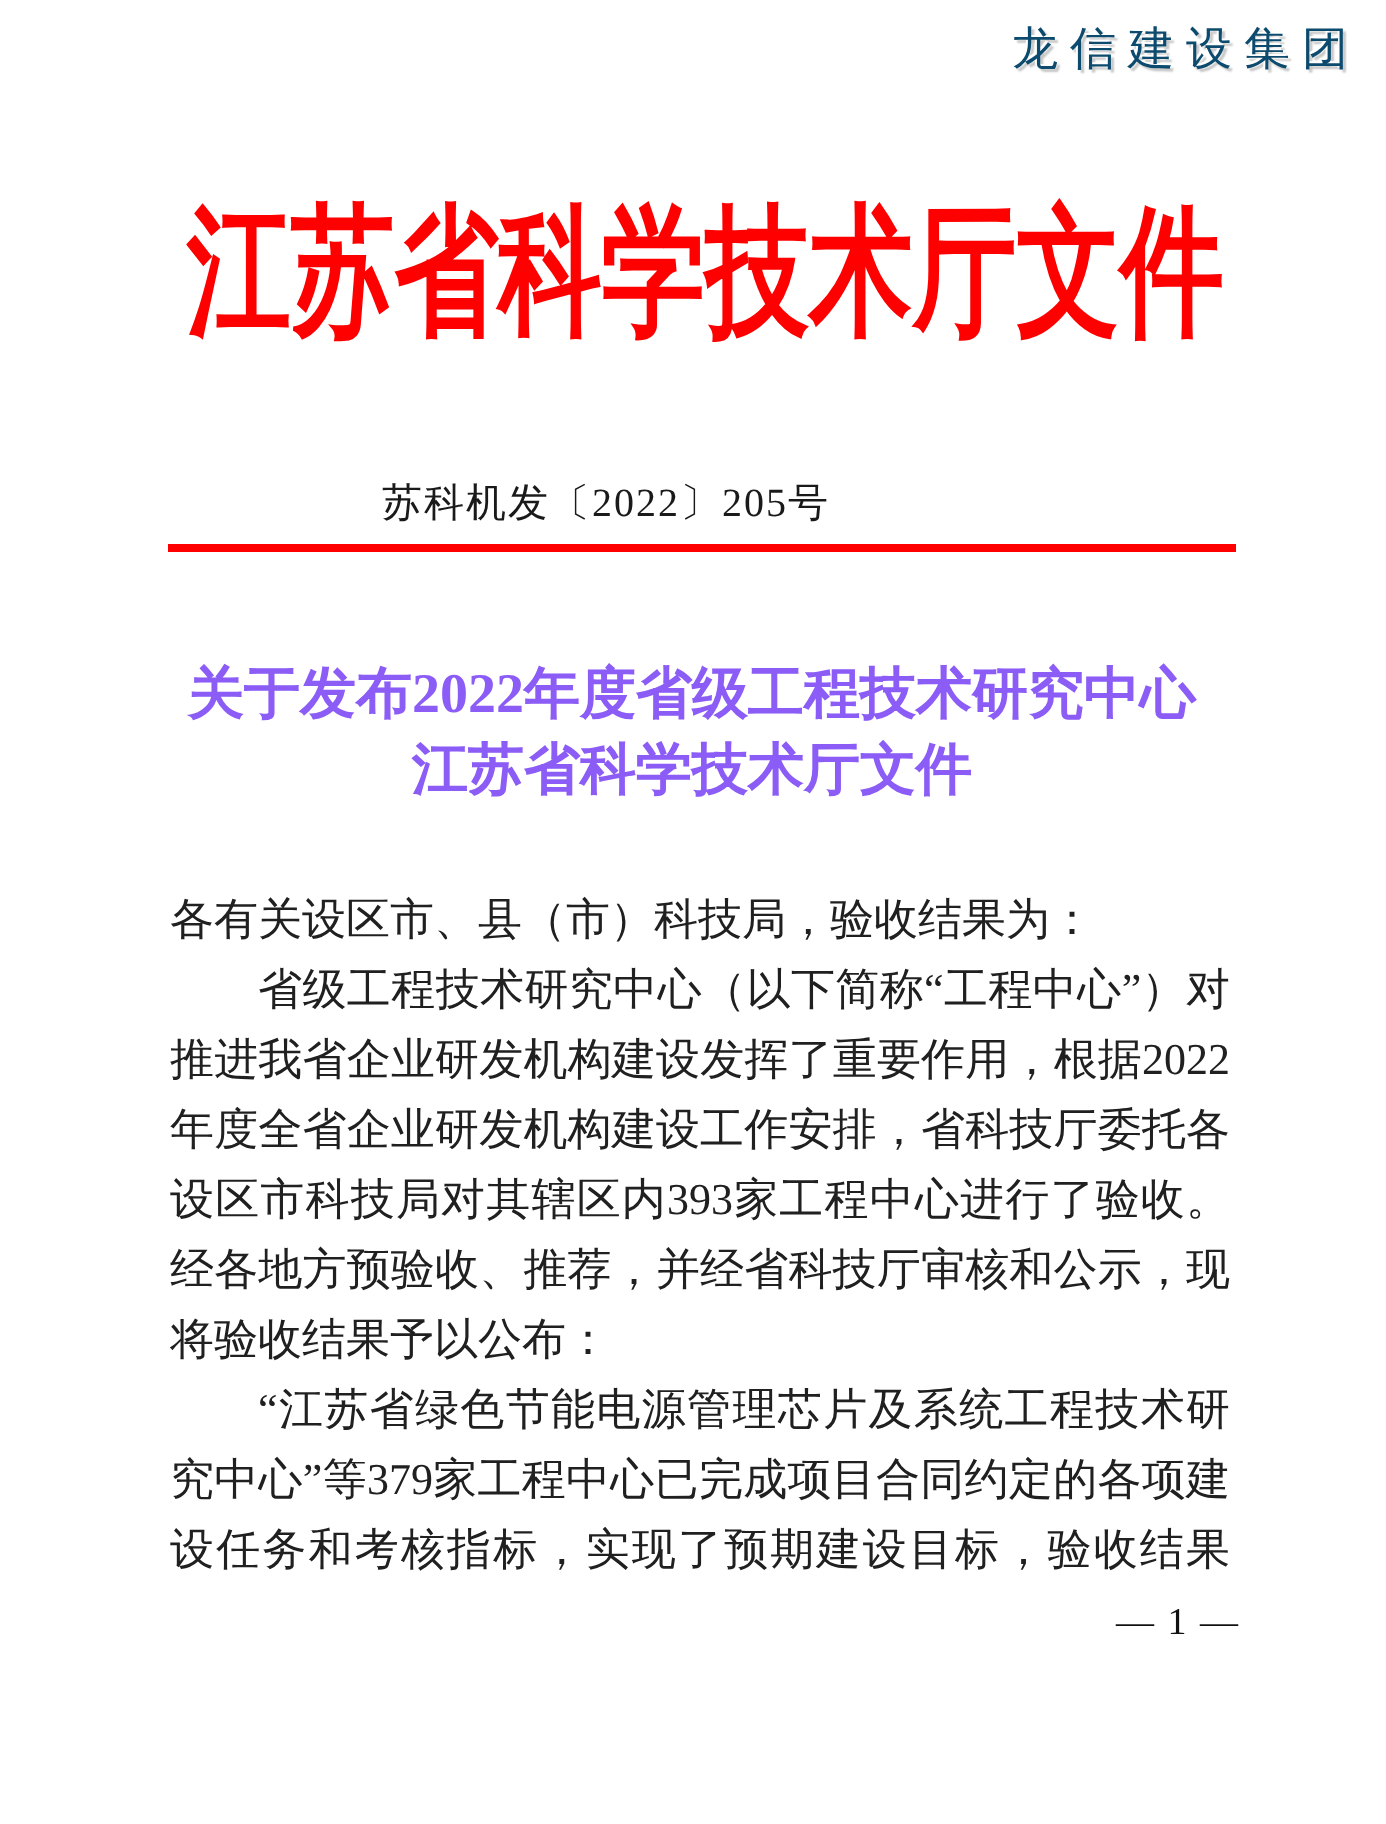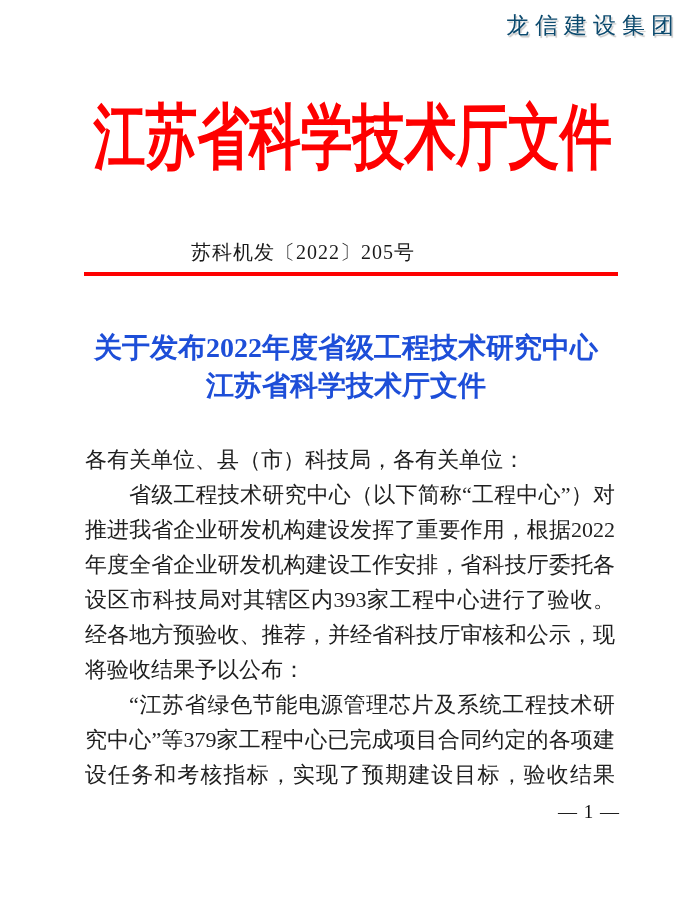--- a/index.html
+++ b/index.html
@@ -27,21 +27,21 @@
   .doc-number {
     position: absolute; top: 239px; left: 0; width: 606px; text-align: center;
     font-size: 20px; line-height: 27px; color: #1a1a1a; letter-spacing: 1px;
   }
   .red-line {
     position: absolute; top: 272px; left: 84px; width: 534px; height: 4px;
     background: var(--accent, #fe0000);
   }
   .notice-title {
     position: absolute; top: 329px; left: 46px; width: 600px; text-align: center;
-    font-weight: bold; font-size: 28px; line-height: 38px; color: #1d4ed8;
+    font-weight: bold; font-size: 28px; line-height: 38px; color: #8b5cf6;
   }
   .body-block {
     position: absolute; top: 442px; left: 85px; width: 530px; height: 352px;
     overflow: hidden; font-size: 22px; line-height: 35px; color: #202020;
     text-align: justify;
   }
   .body-block p { margin: 0; }
   .p-indent { text-indent: 2em; }
   .page-number {
     position: absolute; top: 800px; left: 0; width: 620px; text-align: right;
@@ -62,20 +62,20 @@
   <div class="doc-number">苏科机发〔2022〕205号</div>
 
   <div class="red-line"></div>
 
   <div class="notice-title">
     <div>关于发布2022年度省级工程技术研究中心</div>
     <div>江苏省科学技术厅文件</div>
   </div>
 
   <div class="body-block">
-    <p>各有关单位、县（市）科技局，各有关单位：</p>
+    <p>各有关设区市、县（市）科技局，验收结果为：</p>
     <p class="p-indent">省级工程技术研究中心（以下简称“工程中心”）对推进我省企业研发机构建设发挥了重要作用，根据2022年度全省企业研发机构建设工作安排，省科技厅委托各设区市科技局对其辖区内393家工程中心进行了验收。经各地方预验收、推荐，并经省科技厅审核和公示，现将验收结果予以公布：</p>
     <p class="p-indent">“江苏省绿色节能电源管理芯片及系统工程技术研究中心”等379家工程中心已完成项目合同约定的各项建设任务和考核指标，实现了预期建设目标，验收结果为“合格”。“江苏省声学振动与环境可靠性工程技术研究中心”“江苏省（诺恩）环境友</p>
   </div>
 
   <div class="page-number">— 1 —</div>
 
 </div>
 
 </body></html>

